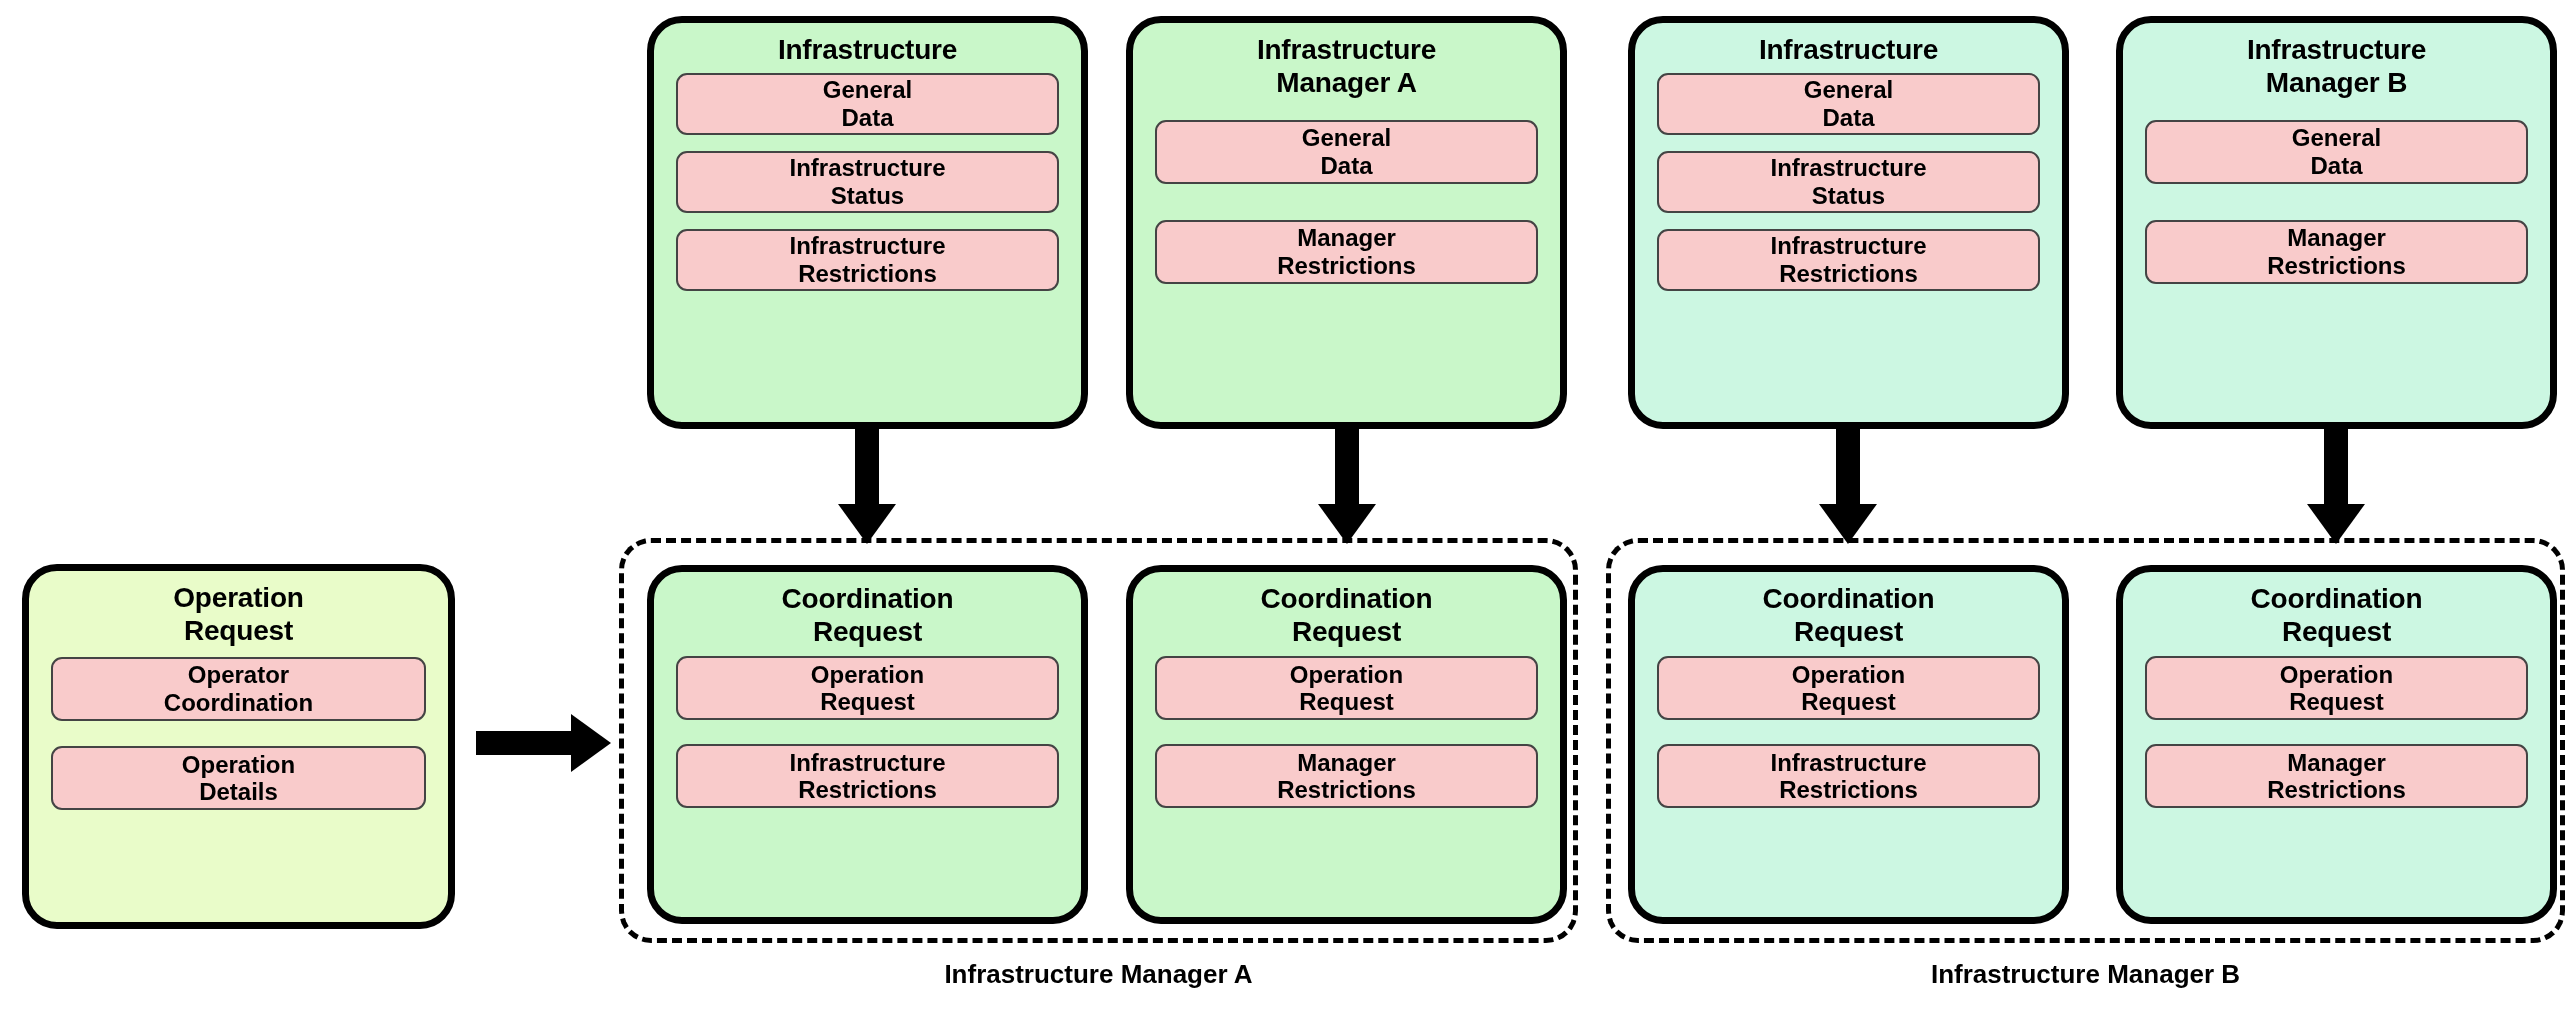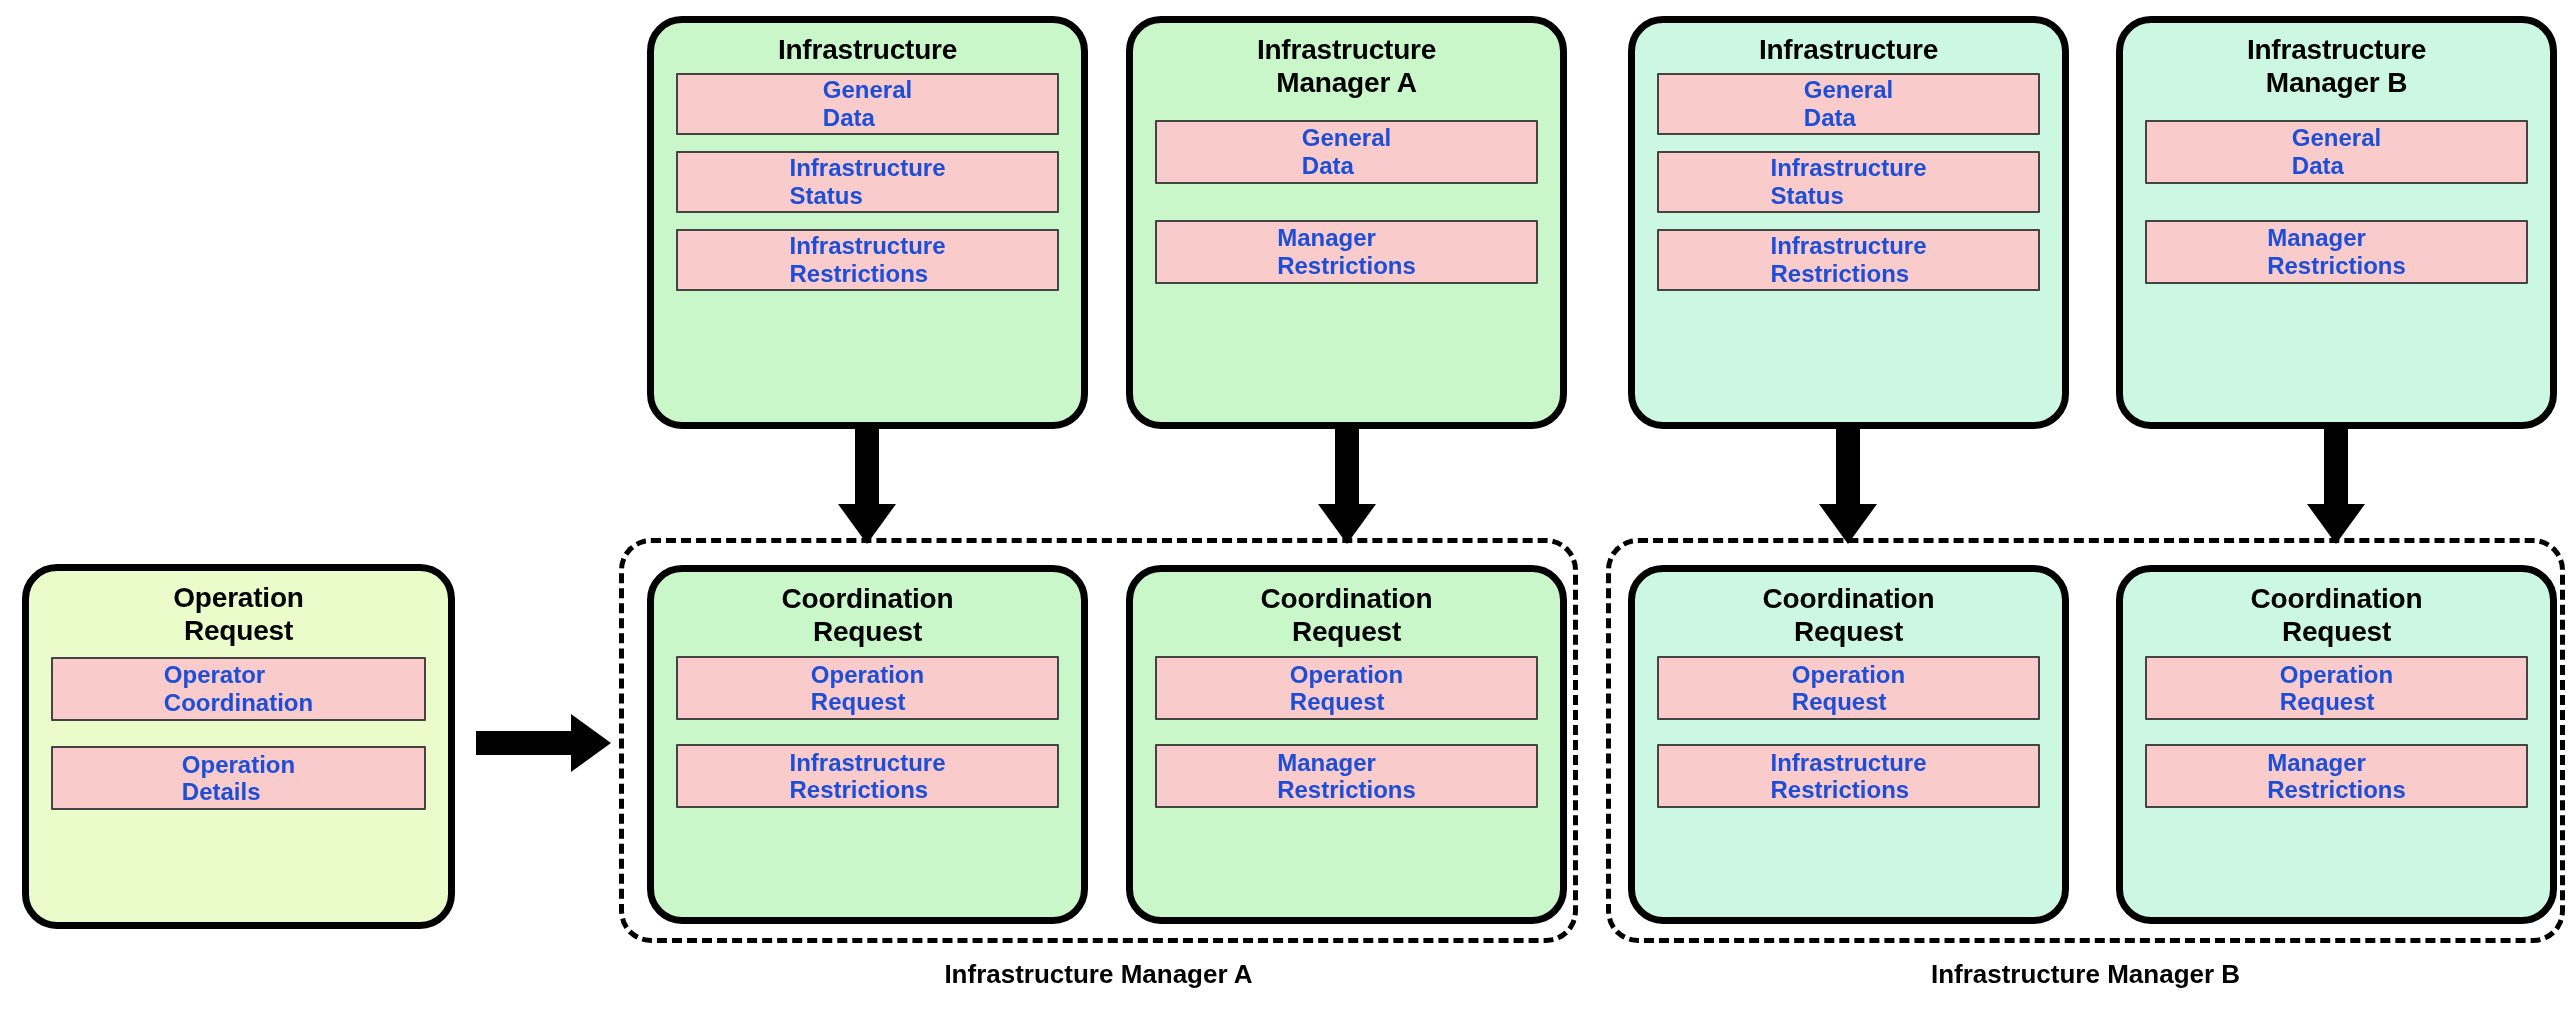--- a/index.html
+++ b/index.html
@@ -49,25 +49,25 @@
     flex-direction: column;
     align-items: center;
     flex: 1 1 auto;
     justify-content: flex-start;
   }
   .attr {
     box-sizing: border-box;
     width: 100%;
     background: #f9cbcb;
     border: 2.4px solid #444444;
-    border-radius: 1px;
-    color: #1d4ed8;
+    border-radius: 11px;
+    color: #000000;
     font-size: 24px;
     font-weight: bold;
-    text-align: left;
+    text-align: center;
     line-height: 1.16;
     white-space: pre-line;
     display: flex;
     align-items: center;
     justify-content: center;
   }
 
   
   .green-a  { background: #c9f7c9; }
   .green-b  { background: #ccf7e2; }

